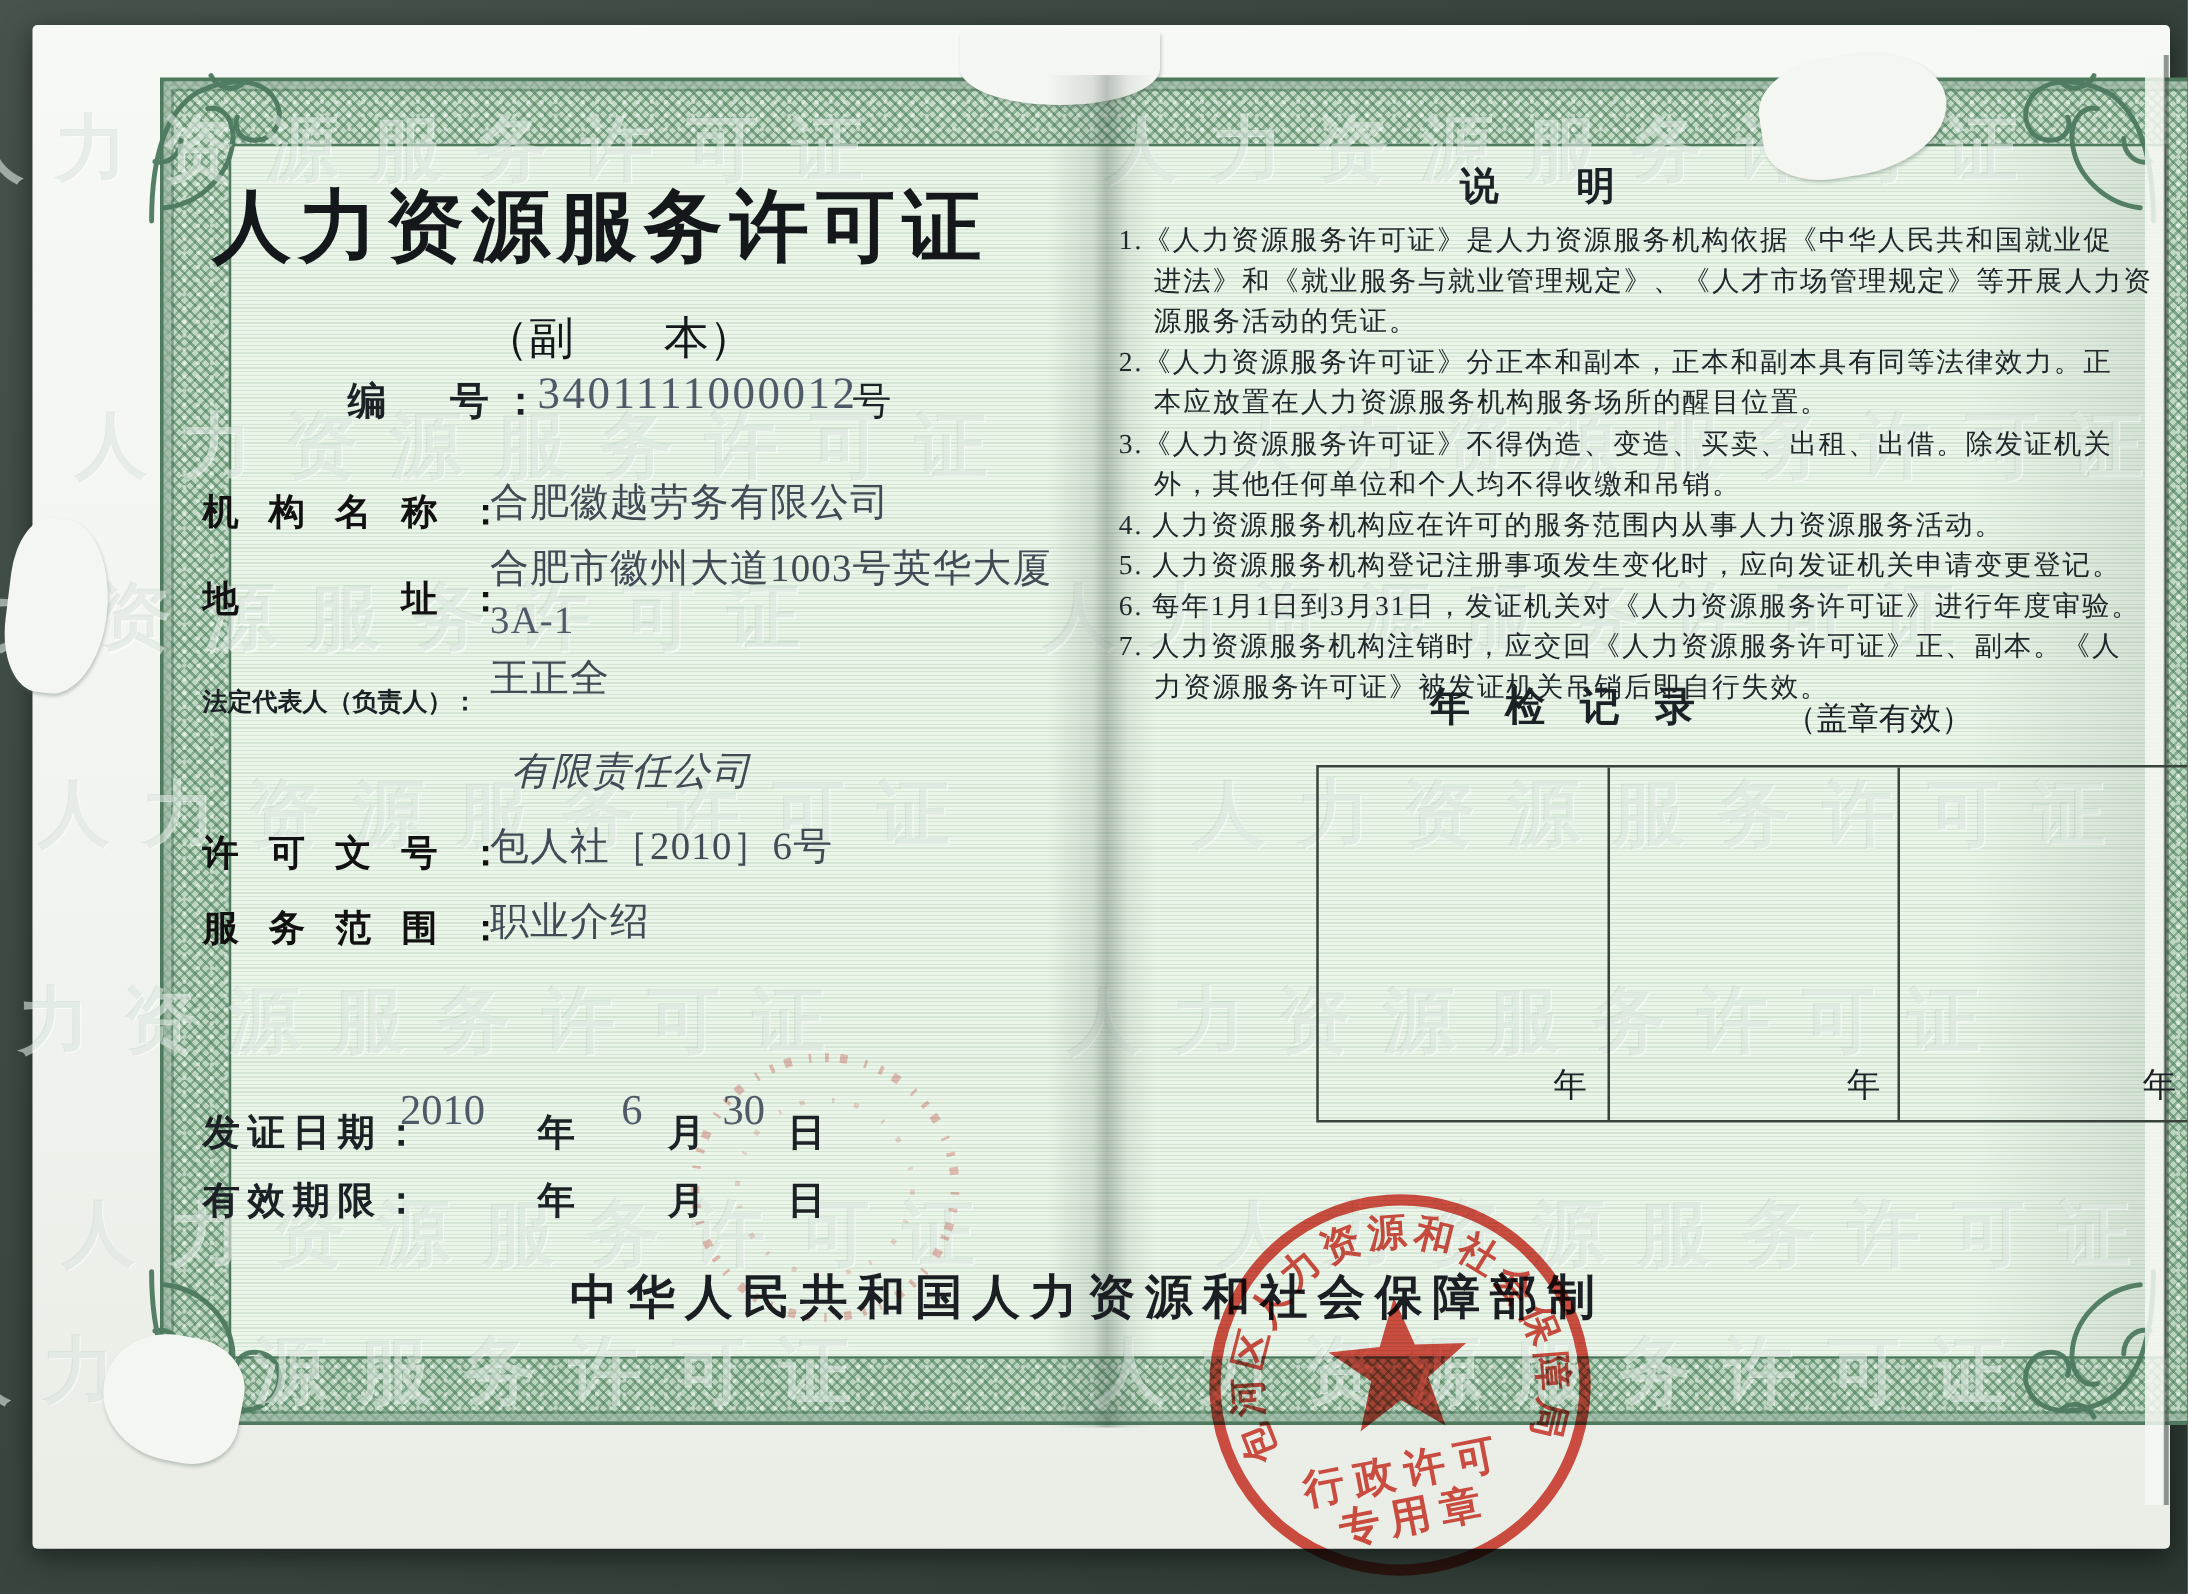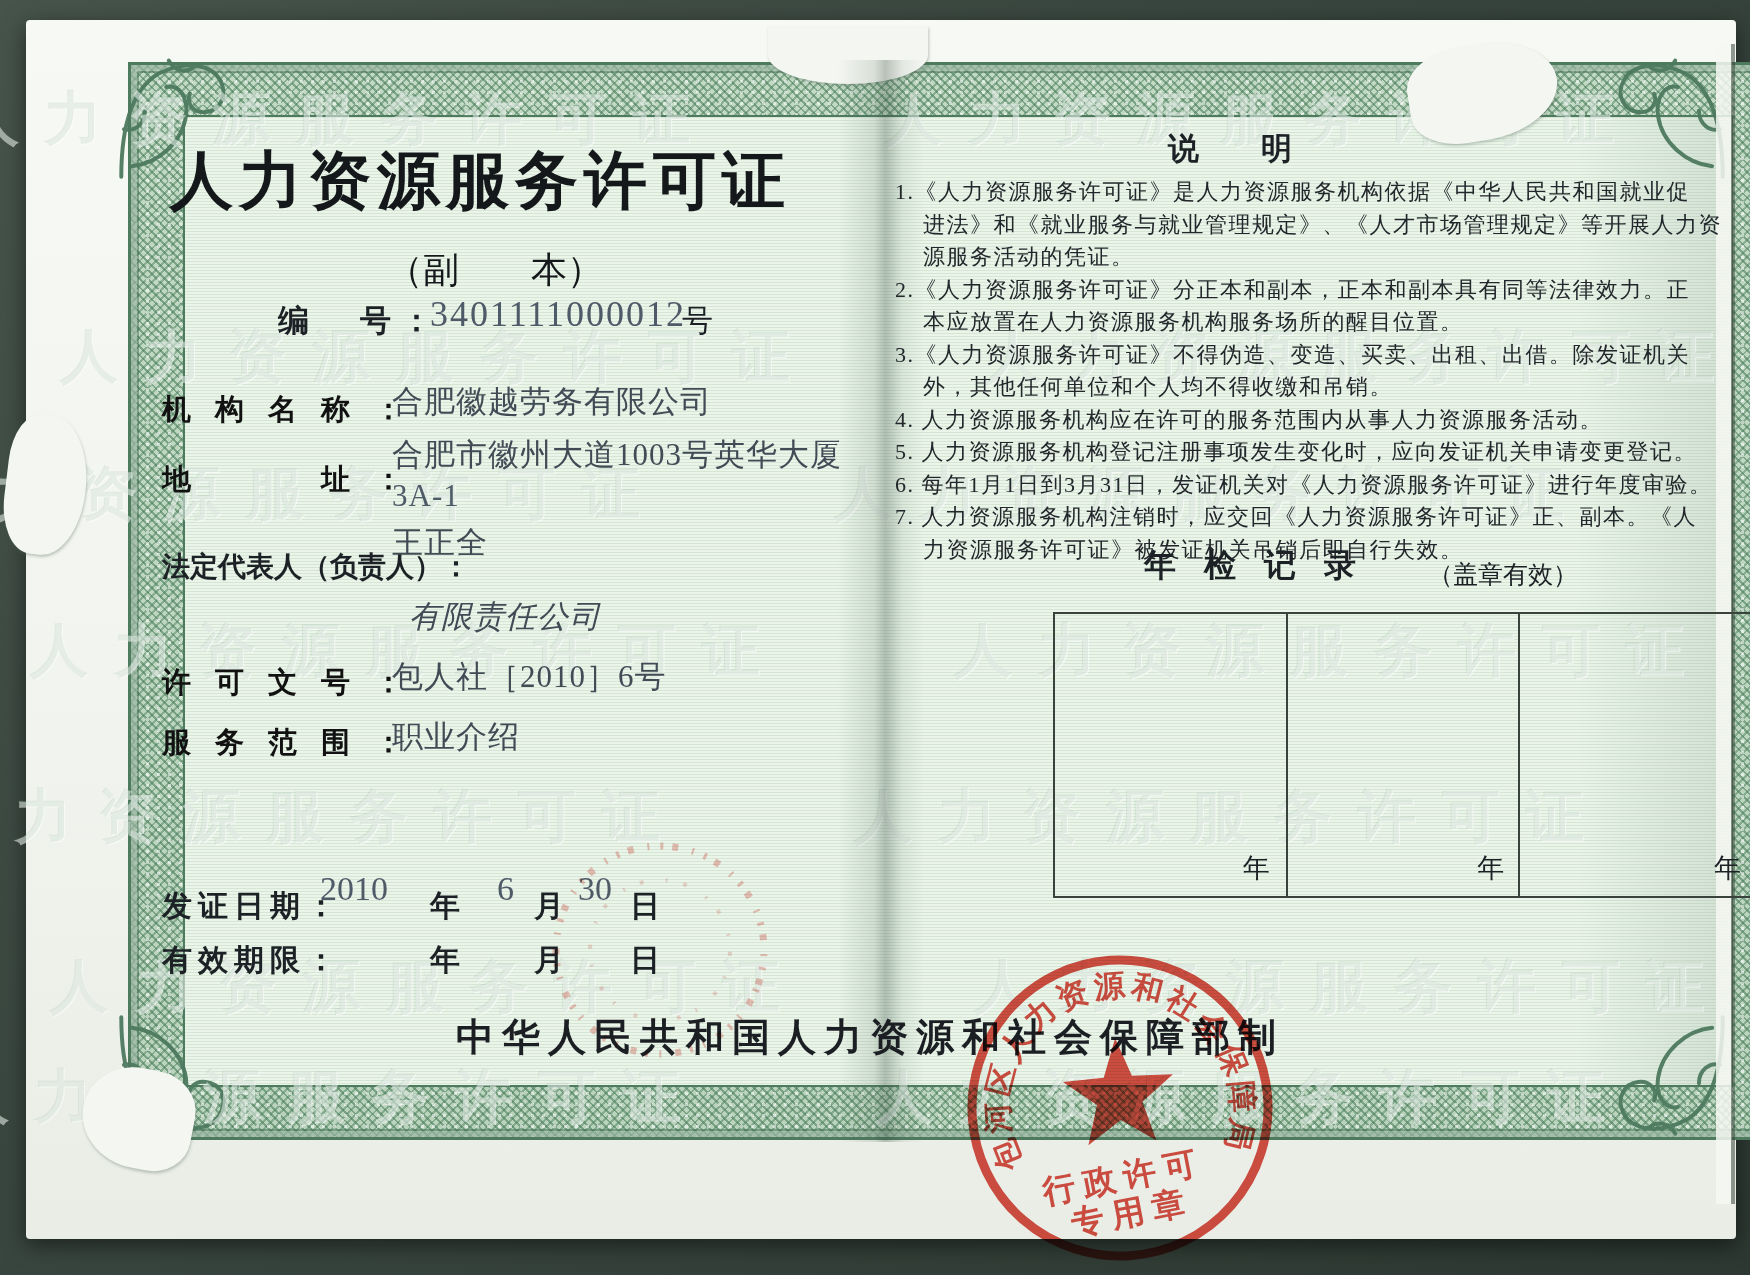--- a/index.html
+++ b/index.html
@@ -168,21 +168,21 @@
     <div class="abs serial-number">3401111000012</div>
     <div class="abs serial-suffix">号</div>
 
     <div class="abs flabel" style="left:162px; top:390px;">机构名称：</div>
     <div class="abs fvalue" style="left:392px; top:381px;">合肥徽越劳务有限公司</div>
 
     <div class="abs flabel" style="left:162px; top:460px;">地　　址：</div>
     <div class="abs fvalue" style="left:392px; top:434px;">合肥市徽州大道1003号英华大厦</div>
     <div class="abs fvalue" style="left:392px; top:478px; color:#4f5a68;">3A-1</div>
 
-    <div class="abs" style="left:162px; top:548px; font-size:28px; font-weight:700;">法定代表人（负责人）：</div>
+    <div class="abs" style="left:162px; top:548px; font-size:20px; font-weight:700;">法定代表人（负责人）：</div>
     <div class="abs fvalue" style="left:392px; top:522px;">王正全</div>
 
     <div class="abs fvalue" style="left:409px; top:596px;font-style:italic;">有限责任公司</div>
 
     <div class="abs flabel" style="left:162px; top:663px;">许可文号：</div>
     <div class="abs fvalue" style="left:392px; top:656px;">包人社［2010］6号</div>
 
     <div class="abs flabel" style="left:162px; top:723px;">服务范围：</div>
     <div class="abs fvalue" style="left:392px; top:716px;">职业介绍</div>
 

